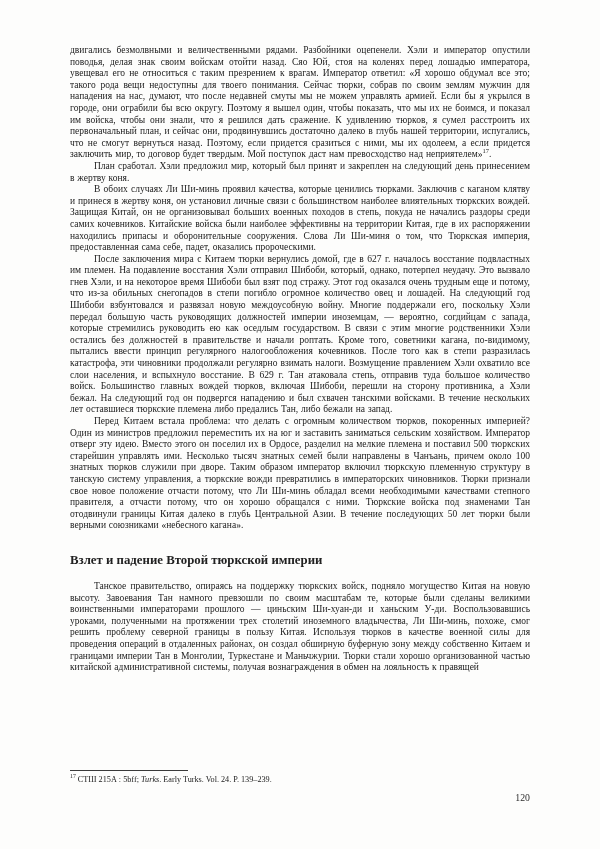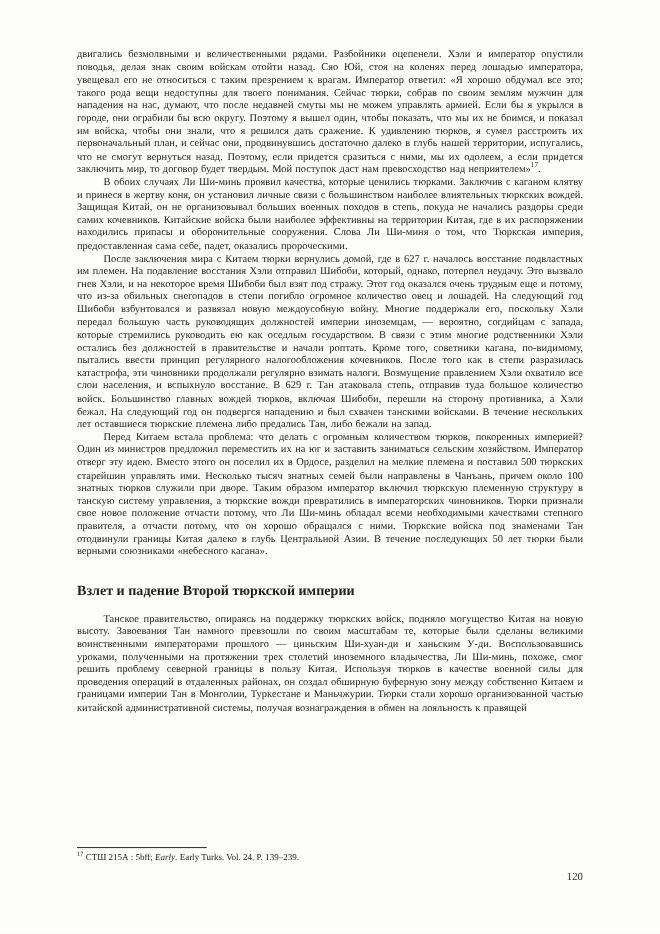--- a/index.html
+++ b/index.html
@@ -68,30 +68,31 @@
 </style>
 </head>
 <body>
 
 <div class="page">
 
   <div class="text-block">
 
     <p class="no-indent"><span>двигались безмолвными и величественными рядами. Разбойники оцепенели. Хэли и император опустили поводья, делая знак своим войскам отойти назад. Сяо Юй, стоя на коленях перед лошадью императора, увещевал его не относиться с таким презрением к врагам. Император ответил: «Я хорошо обдумал все это; такого рода вещи недоступны для твоего понимания. Сейчас тюрки, собрав по своим землям мужчин для нападения на нас, думают, что после недавней смуты мы не можем управлять армией. Если бы я укрылся в городе, они ограбили бы всю округу. Поэтому я вышел один, чтобы показать, что мы их не боимся, и показал им войска, чтобы они знали, что я решился дать сражение. К удивлению тюрков, я сумел расстроить их первоначальный план, и сейчас они, продвинувшись достаточно далеко в глубь нашей территории, испугались, что не смогут вернуться назад. Поэтому, если придется сразиться с ними, мы их одолеем, а если придется заключить мир, то договор будет твердым. Мой поступок даст нам превосходство над неприятелем»</span><sup>17</sup><span>.</span></p>
 
+    <p>План сработал. Хэли предложил мир, который был принят и закреплен на следующий день принесением в жертву коня.</p>
     <p>В обоих случаях Ли Ши-минь проявил качества, которые ценились тюрками. Заключив с каганом клятву и принеся в жертву коня, он установил личные связи с большинством наиболее влиятельных тюркских вождей. Защищая Китай, он не организовывал больших военных походов в степь, покуда не начались раздоры среди самих кочевников. Китайские войска были наиболее эффективны на территории Китая, где в их распоряжении находились припасы и оборонительные сооружения. Слова Ли Ши-миня о том, что Тюркская империя, предоставленная сама себе, падет, оказались пророческими.</p>
     <p>После заключения мира с Китаем тюрки вернулись домой, где в 627 г. началось восстание подвластных им племен. На подавление восстания Хэли отправил Шибоби, который, однако, потерпел неудачу. Это вызвало гнев Хэли, и на некоторое время Шибоби был взят под стражу. Этот год оказался очень трудным еще и потому, что из-за обильных снегопадов в степи погибло огромное количество овец и лошадей. На следующий год Шибоби взбунтовался и развязал новую междоусобную войну. Многие поддержали его, поскольку Хэли передал большую часть руководящих должностей империи иноземцам, — вероятно, согдийцам с запада, которые стремились руководить ею как оседлым государством. В связи с этим многие родственники Хэли остались без должностей в правительстве и начали роптать. Кроме того, советники кагана, по-видимому, пытались ввести принцип регулярного налогообложения кочевников. После того как в степи разразилась катастрофа, эти чиновники продолжали регулярно взимать налоги. Возмущение правлением Хэли охватило все слои населения, и вспыхнуло восстание. В 629 г. Тан атаковала степь, отправив туда большое количество войск. Большинство главных вождей тюрков, включая Шибоби, перешли на сторону противника, а Хэли бежал. На следующий год он подвергся нападению и был схвачен танскими войсками. В течение нескольких лет оставшиеся тюркские племена либо предались Тан, либо бежали на запад.</p>
     <p>Перед Китаем встала проблема: что делать с огромным количеством тюрков, покоренных империей? Один из министров предложил переместить их на юг и заставить заниматься сельским хозяйством. Император отверг эту идею. Вместо этого он поселил их в Ордосе, разделил на мелкие племена и поставил 500 тюркских старейшин управлять ими. Несколько тысяч знатных семей были направлены в Чанъань, причем около 100 знатных тюрков служили при дворе. Таким образом император включил тюркскую племенную структуру в танскую систему управления, а тюркские вожди превратились в императорских чиновников. Тюрки признали свое новое положение отчасти потому, что Ли Ши-минь обладал всеми необходимыми качествами степного правителя, а отчасти потому, что он хорошо обращался с ними. Тюркские войска под знаменами Тан отодвинули границы Китая далеко в глубь Центральной Азии. В течение последующих 50 лет тюрки были верными союзниками «небесного кагана».</p>
 
     <h1 class="section-heading">Взлет и падение Второй тюркской империи</h1>
 
     <p>Танское правительство, опираясь на поддержку тюркских войск, подняло могущество Китая на новую высоту. Завоевания Тан намного превзошли по своим масштабам те, которые были сделаны великими воинственными императорами прошлого — циньским Ши-хуан-ди и ханьским У-ди. Воспользовавшись уроками, полученными на протяжении трех столетий иноземного владычества, Ли Ши-минь, похоже, смог решить проблему северной границы в пользу Китая. Используя тюрков в качестве военной силы для проведения операций в отдаленных районах, он создал обширную буферную зону между собственно Китаем и границами империи Тан в Монголии, Туркестане и Маньчжурии. Тюрки стали хорошо организованной частью китайской административной системы, получая вознаграждения в обмен на лояльность к правящей</p>
 
   </div>
 
   <div class="footnote-area">
     <div class="fn-rule"></div>
-    <p><sup>17</sup><span> СТШ 215А : 5bff; </span><i>Early</i><span>. Early Turks. Vol. 24. P. 139–239.</span></p>
+    <p><sup>17</sup><span> СТШ 215А : 5bff; </span><i>Turks</i><span>. Early Turks. Vol. 24. P. 139–239.</span></p>
   </div>
 
   <div class="page-number">120</div>
 
 </div>
 
 </body></html>

